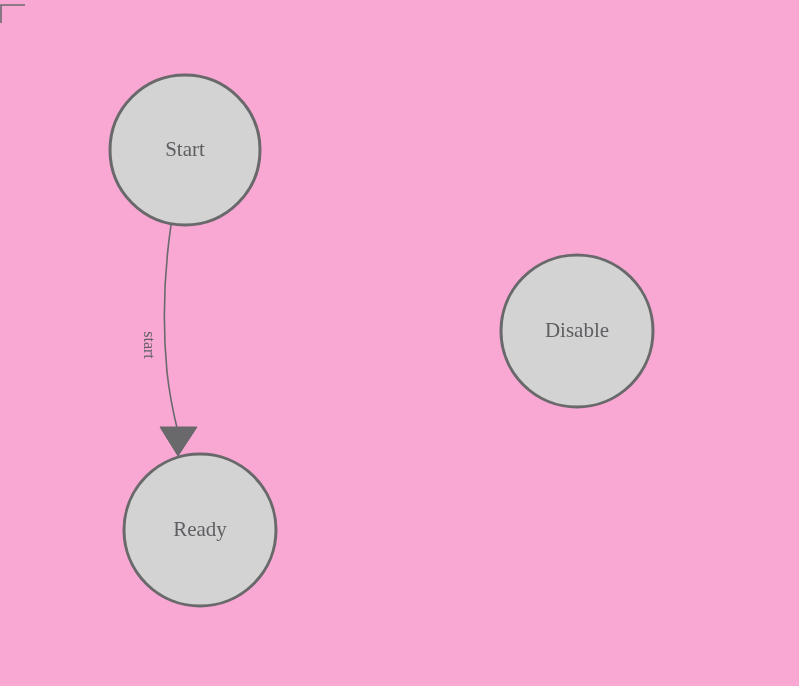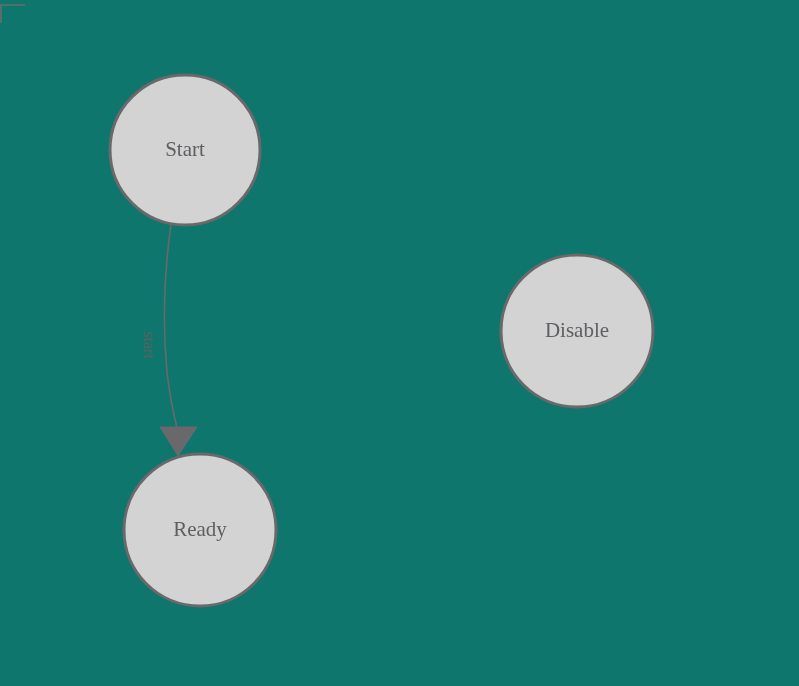--- a/index.html
+++ b/index.html
@@ -7,21 +7,21 @@
     padding: 0;
     background: #ffffff;
   }
   body {
     font-family: "Liberation Serif", "DejaVu Serif", serif;
   }
   #canvas {
     position: relative;
     width: 799px;
     height: 686px;
-    background: #0f766e;
+    background: #f9a8d4;
     overflow: hidden;
   }
   #diagram-svg {
     position: absolute;
     top: 0;
     left: 0;
     width: 799px;
     height: 686px;
     display: block;
   }

